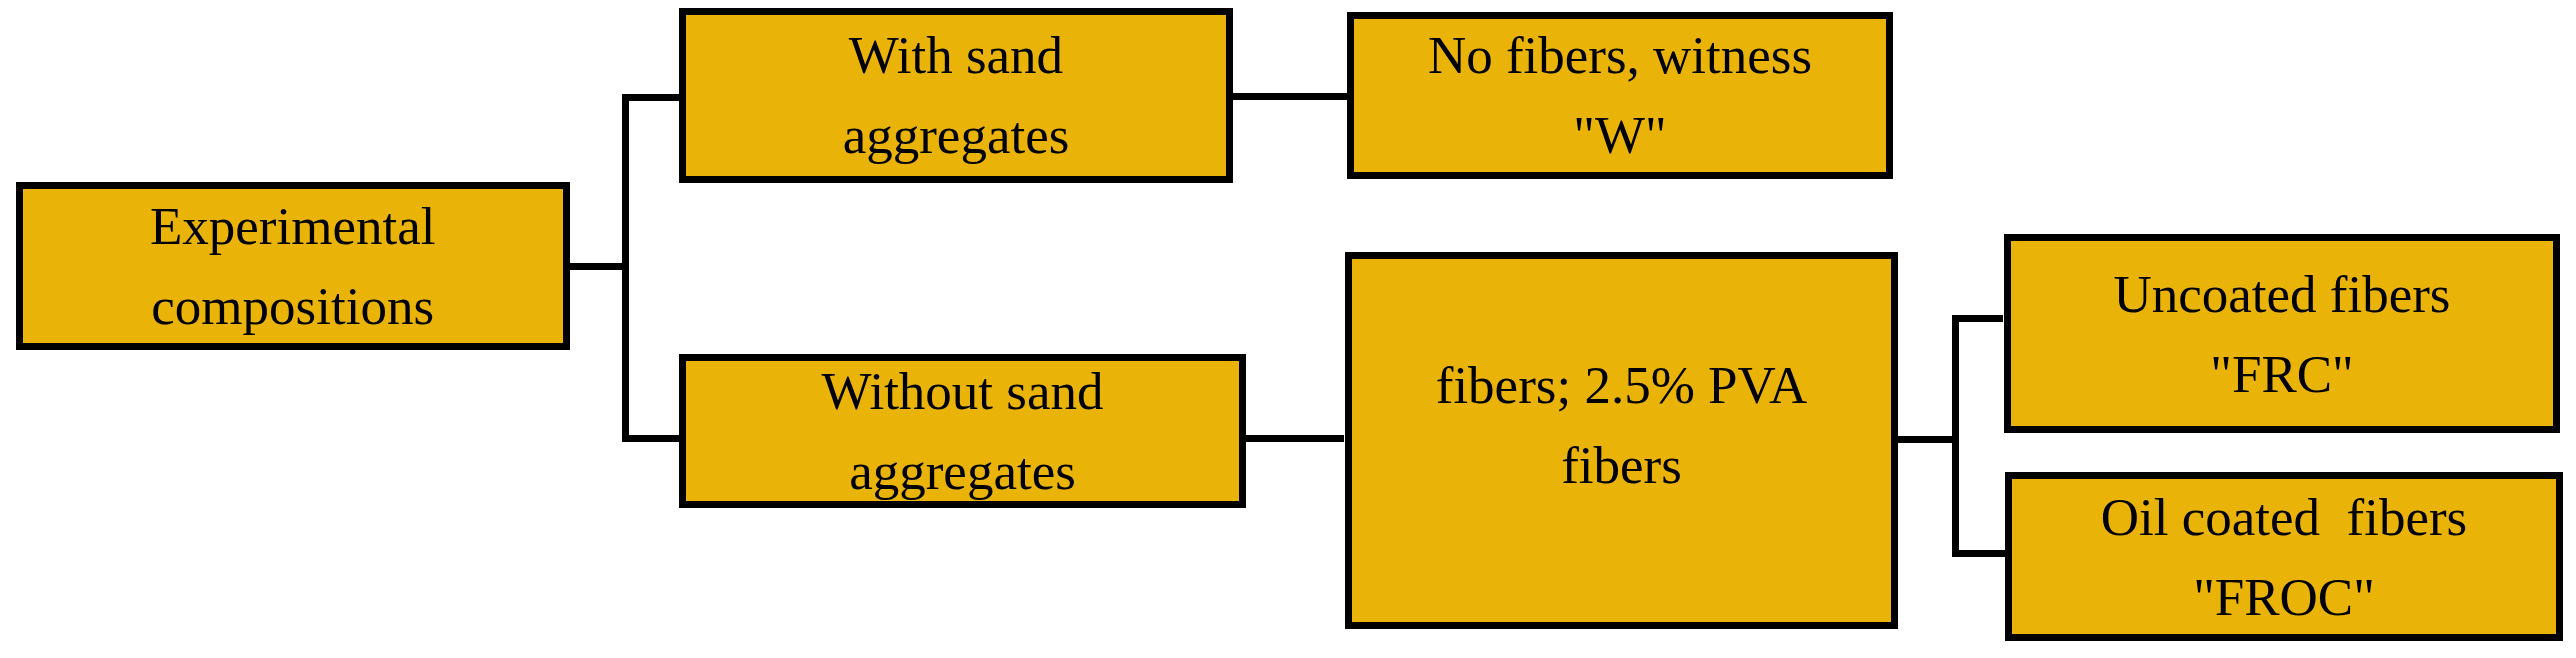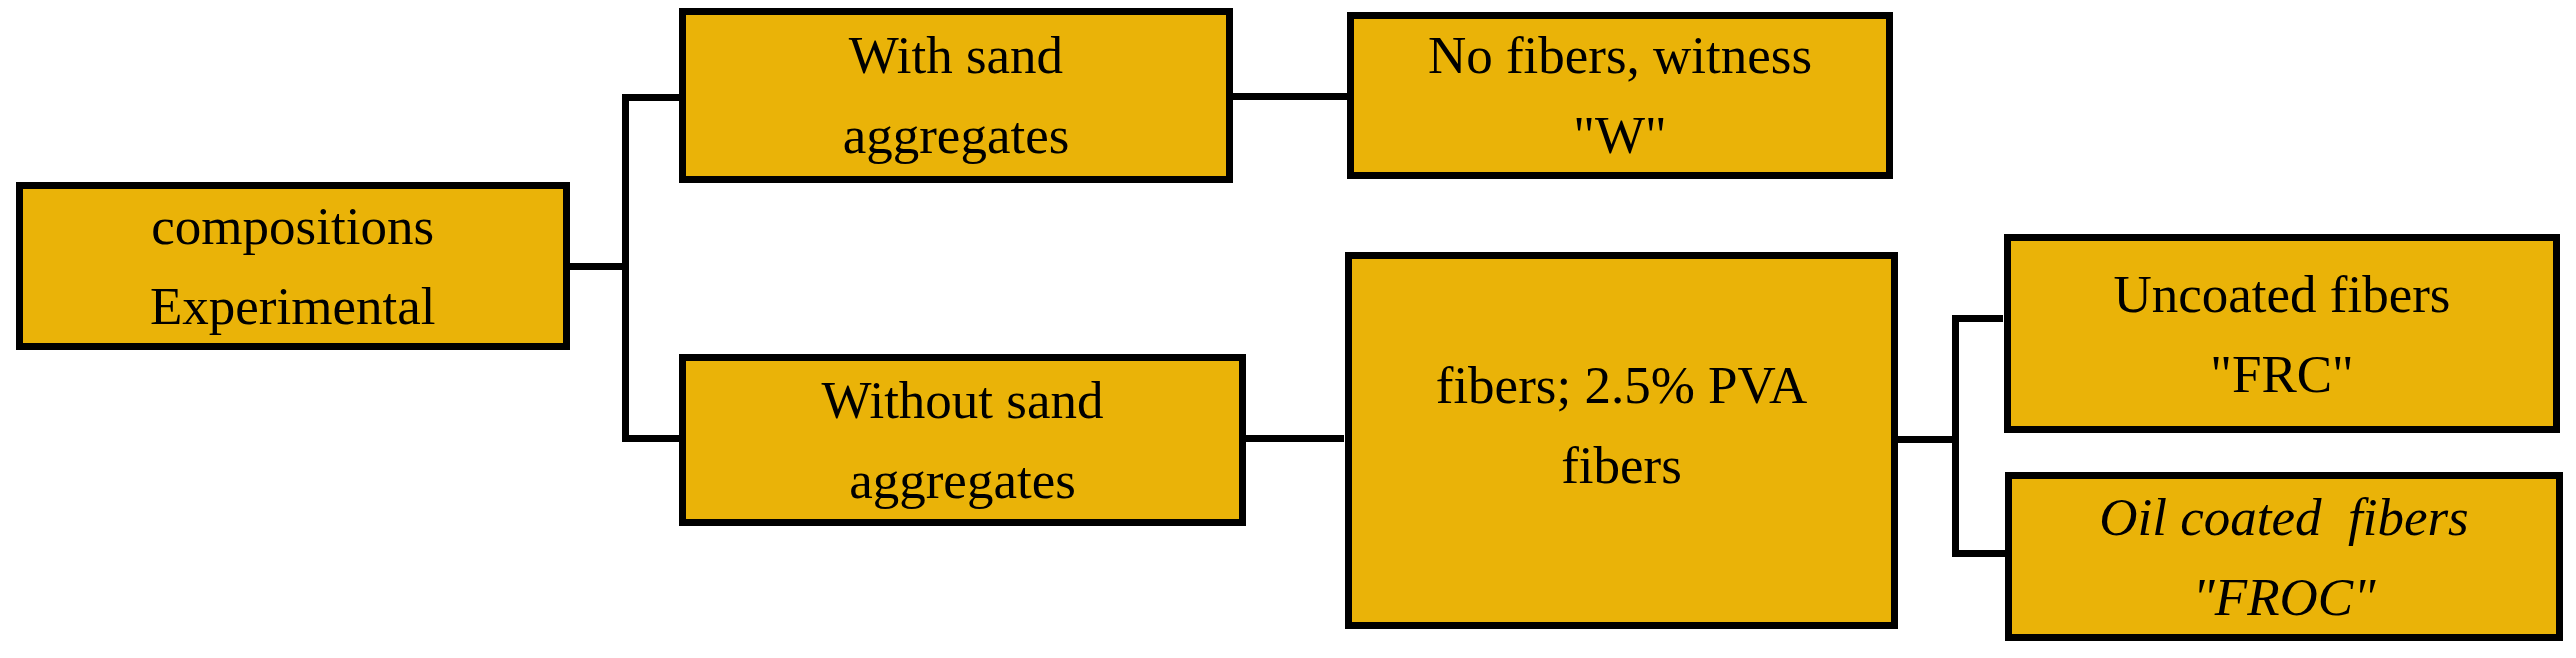--- a/index.html
+++ b/index.html
@@ -38,50 +38,50 @@
     position: absolute;
     background: #000000;
   }
 </style>
 </head>
 <body>
 
 <div class="canvas">
 
   <div class="node" style="left:15.7px; top:182px; width:554px; height:168px;">
+    <span class="node-line">Experimental</span>
     <span class="node-line">compositions</span>
-    <span class="node-line">Experimental</span>
   </div>
 
   <div class="node" style="left:679px; top:7.9px; width:554px; height:175px;">
     <span class="node-line">With sand</span>
     <span class="node-line">aggregates</span>
   </div>
 
   <div class="node" style="left:1347px; top:11.8px; width:546px; height:167px;">
     <span class="node-line">No fibers, witness</span>
     <span class="node-line">"W"</span>
   </div>
 
-  <div class="node" style="left:679px; top:354px; width:567px; height:172px;">
+  <div class="node" style="left:679px; top:354px; width:567px; height:154px;">
     <span class="node-line">Without sand</span>
     <span class="node-line">aggregates</span>
   </div>
 
   <div class="node" style="left:1345px; top:252px; width:553px; height:377px; padding-bottom:31px;">
     <span class="node-line">fibers; 2.5% PVA</span>
     <span class="node-line">fibers</span>
   </div>
 
   <div class="node" style="left:2004px; top:234px; width:556px; height:199px;">
     <span class="node-line">Uncoated fibers</span>
     <span class="node-line">"FRC"</span>
   </div>
 
-  <div class="node" style="left:2005px; top:472px; width:558px; height:169px;font-style:italic;">
+  <div class="node" style="left:2005px; top:472px; width:558px; height:169px;">
     <span class="node-line">Oil coated  fibers</span>
     <span class="node-line">"FROC"</span>
   </div>
 
   <div class="connector" style="left:570px; top:263px; width:59px; height:7px;"></div>
   <div class="connector" style="left:622px; top:94px; width:7px; height:348px;"></div>
   <div class="connector" style="left:625px; top:94px; width:54px; height:7px;"></div>
   <div class="connector" style="left:625px; top:435px; width:54px; height:7px;"></div>
 
   <div class="connector" style="left:1233px; top:93px; width:114px; height:7px;"></div>

